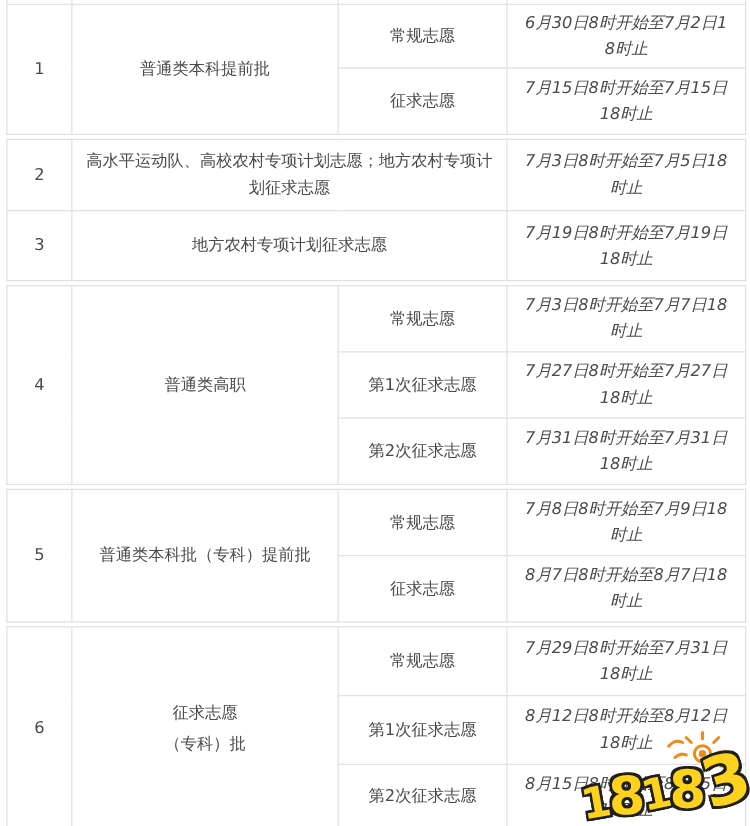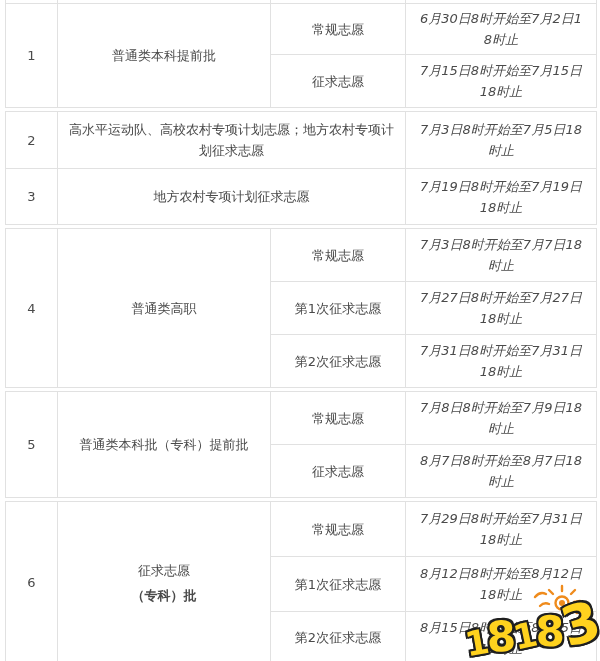--- a/index.html
+++ b/index.html
@@ -50,21 +50,21 @@
     border-top: none;
     line-height: 0;
   }
   tr.h50 td { height: 50px; }
   tr.h51 td { height: 51px; }
   tr.h52 td { height: 52px; }
   tr.h54 td { height: 54px; }
   tr.h55 td { height: 55px; }
   tr.h56 td { height: 56px; }
   .batch-line { display: block; }
-  .batch-line + .batch-line { margin-top: 4px; font-weight: bold; }
+  .batch-line + .batch-line { margin-top: 4px; }
 
   
   .watermark {
     position: absolute;
     right: 8px;
     bottom: 2px;
     width: 130px;
     height: 78px;
     pointer-events: none;
   }

